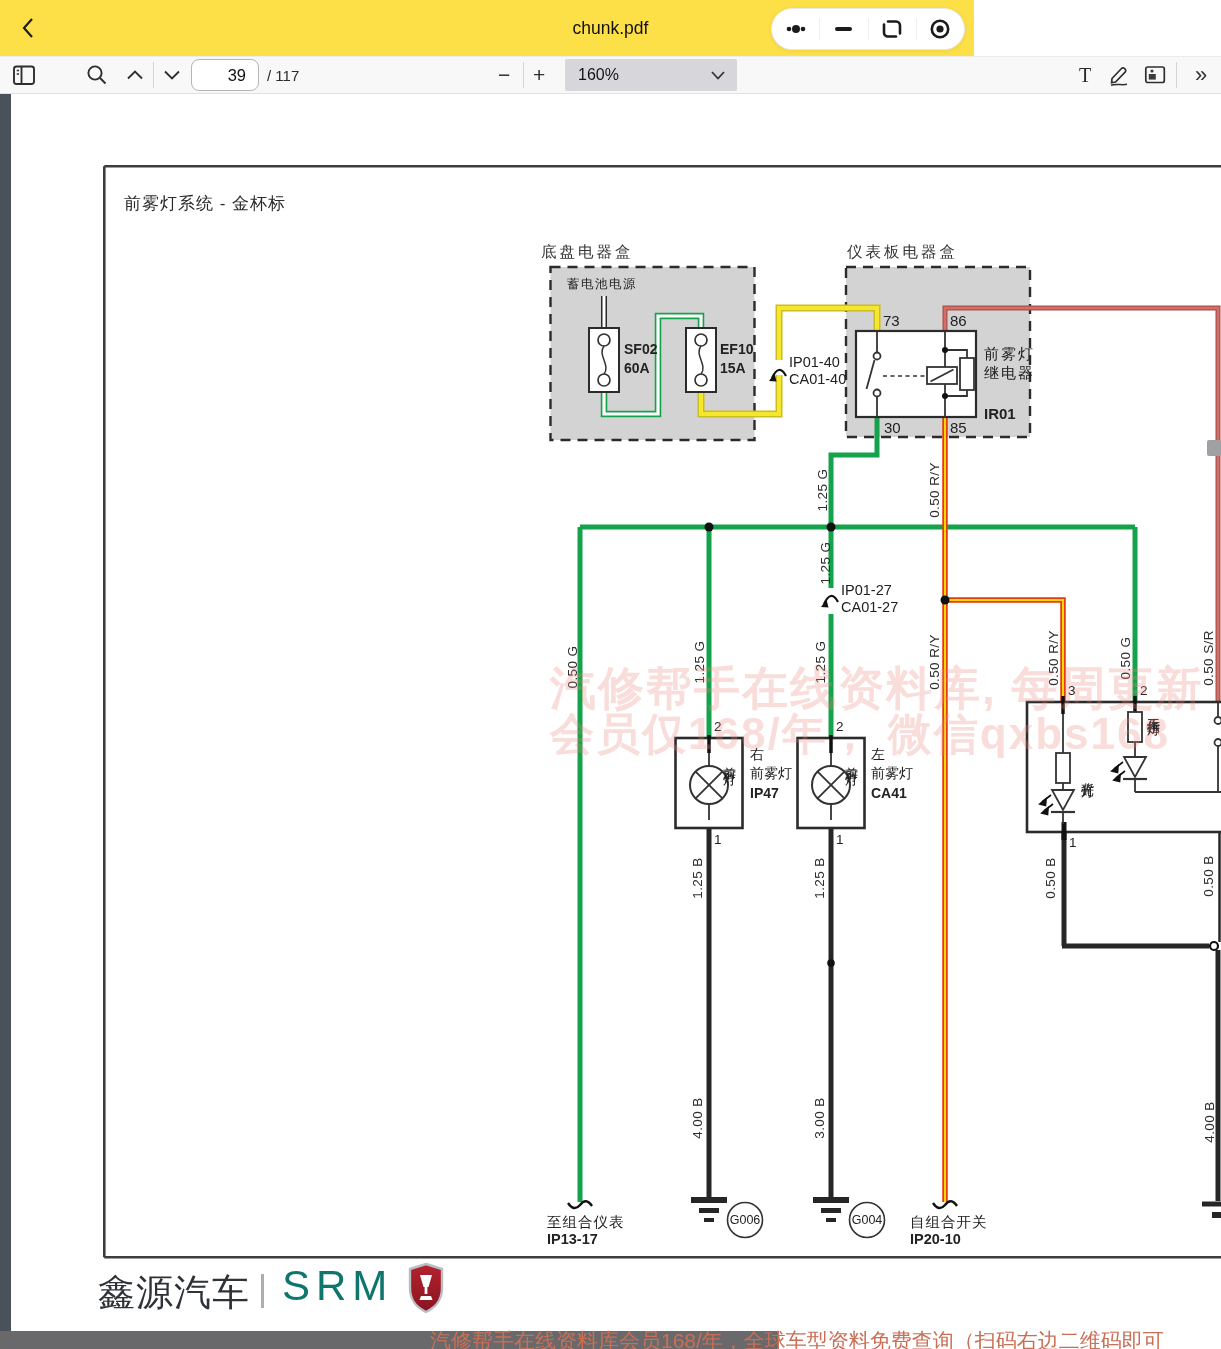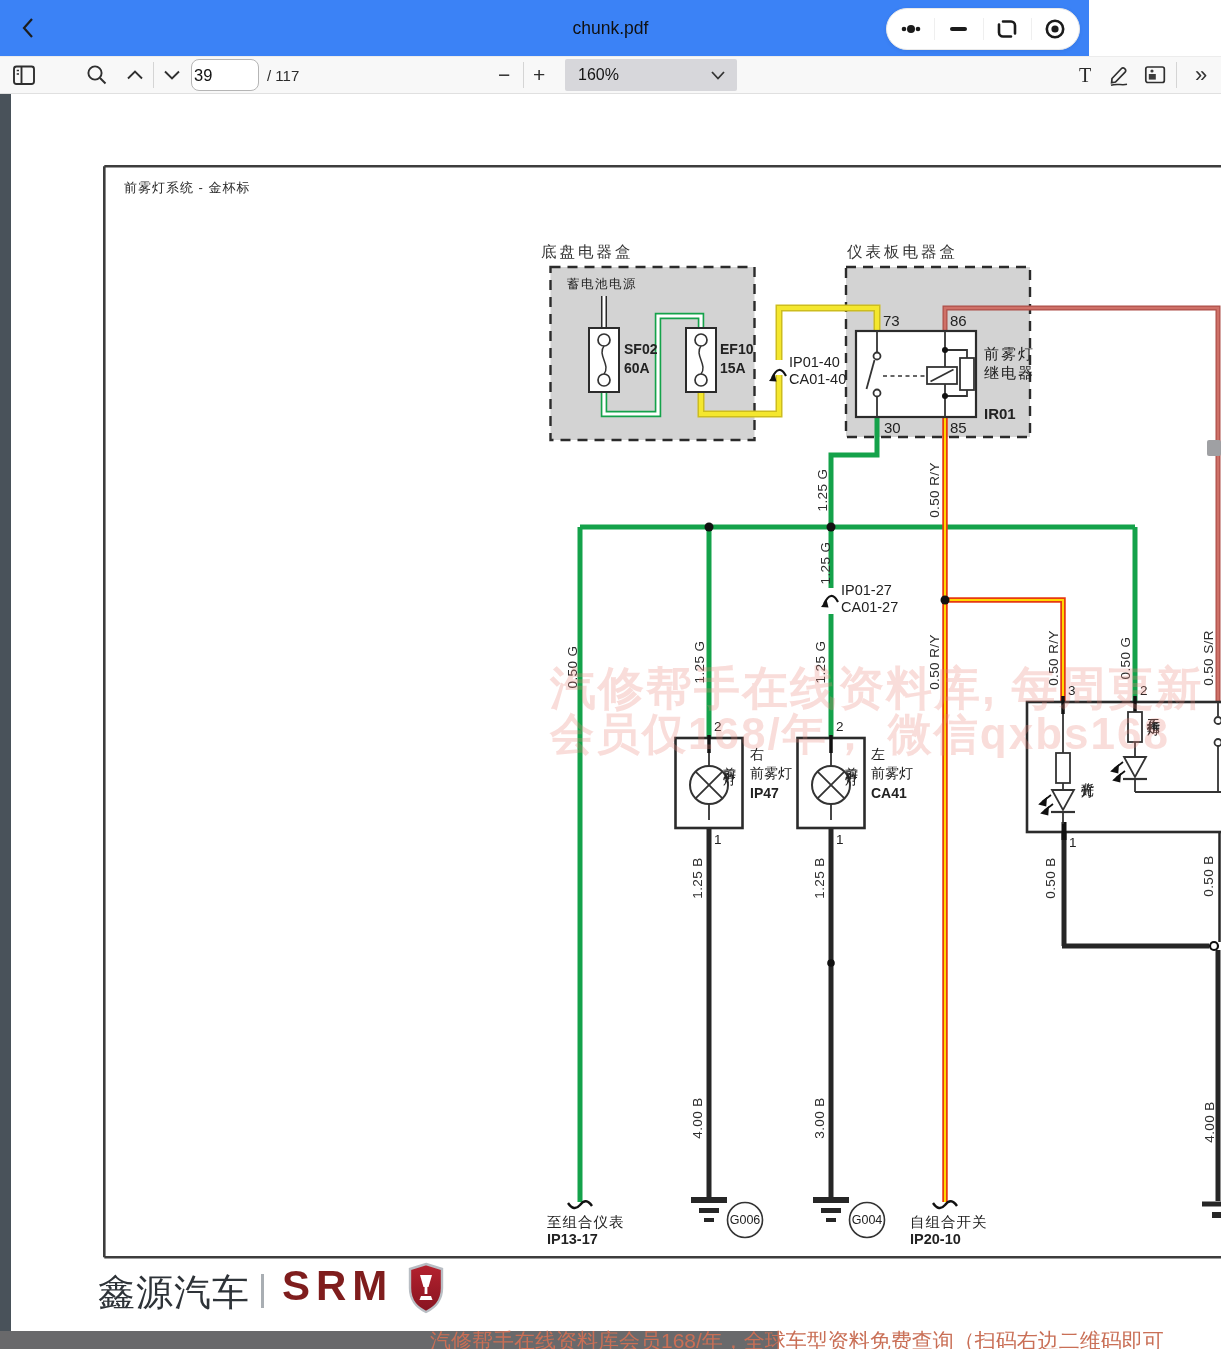--- a/index.html
+++ b/index.html
@@ -1,31 +1,31 @@
 <!DOCTYPE html>
 <html><head>
 <meta charset="utf-8">
 <style>
   html,body{margin:0;padding:0;background:#fff;}
   #screen{position:relative;width:1221px;height:1349px;overflow:hidden;background:#fff;
           font-family:"Liberation Sans", sans-serif;color:#222;}
   
-  .topbar{position:absolute;left:0;top:0;width:1089px;height:56px;background:#3b82f6;}
+  .topbar{position:absolute;left:0;top:0;width:974px;height:56px;background:#fde047;}
   .doc-title{position:absolute;left:0;top:0;width:1221px;height:56px;display:flex;align-items:center;justify-content:center;
              font-size:17.5px;color:#101010;}
   .backbtn{position:absolute;left:16px;top:14px;width:26px;height:28px;cursor:pointer;}
   .pill{position:absolute;right:9px;top:8px;width:192px;height:40px;background:#fff;border:1px solid #e9e9e9;border-radius:21px;
         box-shadow:0 1px 4px rgba(0,0,0,.07);display:flex;align-items:center;}
   .pill .seg{flex:1;display:flex;align-items:center;justify-content:center;height:100%;}
   .pill .pdiv{width:1px;height:22px;background:#efefef;}
   .toolbar{position:absolute;left:0;top:56px;width:1221px;height:38px;background:#f8f8f8;border-top:1px solid #ececec;border-bottom:1px solid #e0e0e0;box-sizing:border-box;}
   .ticon{position:absolute;top:62px;width:26px;height:26px;display:flex;align-items:center;justify-content:center;}
   .tdiv{position:absolute;top:62px;width:1px;height:26px;background:#d5d5d5;}
   .page-input{position:absolute;left:191px;top:59px;width:68px;height:32px;box-sizing:border-box;border:1.5px solid #b5b5b5;border-radius:8px;
-              background:#fff;font-size:16.5px;text-align:left;padding-right:12px;font-family:"Liberation Sans",sans-serif;color:#111;}
+              background:#fff;font-size:16.5px;text-align:right;padding-right:12px;font-family:"Liberation Sans",sans-serif;color:#111;}
   .page-total{position:absolute;left:267px;top:56px;height:38px;display:flex;align-items:center;font-size:15px;color:#2b2b2b;}
   .pm{position:absolute;top:56px;height:38px;display:flex;align-items:center;font-size:21px;color:#2f2f2f;cursor:pointer;}
   .zoom-select{position:absolute;left:565px;top:59px;width:172px;height:32px;background:#d7d7db;border-radius:2px;display:flex;
                align-items:center;font-size:16px;color:#141414;cursor:pointer;}
   .zoom-select .zlabel{padding-left:13px;flex:1;}
   .zoom-select svg{margin-right:12px;}
   .t-text{font-family:"Liberation Serif",serif;font-size:20px;color:#2b2b2b;}
   .more-glyph{font-size:22px;color:#333;}
   
   .left-strip{position:absolute;left:0;top:94px;width:11px;height:1237px;background:#49525a;}
@@ -35,21 +35,21 @@
   .lab{position:absolute;white-space:nowrap;color:#222;}
   .wl{position:absolute;white-space:nowrap;font-size:13.5px;color:#2e2e2e;letter-spacing:.4px;
       transform:translate(-50%,-50%) rotate(-90deg);}
   .vt{position:absolute;writing-mode:vertical-rl;text-orientation:upright;font-size:13px;line-height:14px;color:#222;letter-spacing:3px;white-space:nowrap;}
   .gc{position:absolute;transform:translate(-50%,-50%);font-size:12.5px;color:#222;}
   .wm1{position:absolute;left:550px;top:658px;font-size:46px;letter-spacing:2px;color:rgba(232,134,122,.28);white-space:nowrap;font-weight:600;text-align:right;}
   .wm2{position:absolute;left:550px;top:705px;font-size:44px;letter-spacing:2px;color:rgba(232,134,122,.28);white-space:nowrap;font-weight:600;}
   .wmb{position:absolute;left:430px;top:1327px;font-size:21px;color:#c96f56;white-space:nowrap;}
   .brand-cn{position:absolute;left:98px;top:1268px;font-size:37px;font-weight:400;color:#2e3338;letter-spacing:1px;}
   .brand-div{position:absolute;left:261px;top:1274px;width:2.5px;height:34px;background:#a9aeb3;}
-  .brand-en{position:absolute;left:282px;top:1262px;font-size:42px;font-weight:700;color:#7f1d1d;letter-spacing:6px;}
+  .brand-en{position:absolute;left:282px;top:1262px;font-size:42px;font-weight:400;color:#0f766e;letter-spacing:6px;}
   svg{display:block;}
 </style>
 </head>
 <body>
 
 <div id="screen">
 
   <svg width="1221" height="1349" viewBox="0 0 1221 1349" style="position:absolute;left:0;top:0">
 
     <g stroke="#3d3d3d" stroke-width="2.6" fill="none">
@@ -226,21 +226,21 @@
       <path d="M824 604 Q831 589 838 602" fill="none" stroke="#111" stroke-width="2.2"></path>
       <path d="M821 607 L826.5 599.5 L828.5 607.5 Z" fill="#111"></path>
     </g>
 
     <g fill="none" stroke="#111" stroke-width="2.4">
       <path d="M568 1203 q6 9 12 2 q6 -8 12 1"></path>
       <path d="M933 1203 q6 9 12 2 q6 -8 12 1"></path>
     </g>
   </svg>
 
-  <div class="lab" style="left:124px;top:179px;font-size:13px;letter-spacing:1px;color:#2a2a2a">前雾灯系统 - 金杯标</div>
+  <div class="lab" style="left:124px;top:192px;font-size:17px;letter-spacing:1px;color:#2a2a2a">前雾灯系统 - 金杯标</div>
 
   <div class="lab" style="left:541px;top:242px;font-size:15.5px;letter-spacing:3px;color:#333">底盘电器盒</div>
   <div class="lab" style="left:567px;top:276px;font-size:12.5px;letter-spacing:1.5px">蓄电池电源</div>
   <div class="lab" style="left:624px;top:341px;font-size:14px;font-weight:600">SF02</div>
   <div class="lab" style="left:624px;top:360px;font-size:14px;font-weight:600">60A</div>
   <div class="lab" style="left:720px;top:341px;font-size:14px;font-weight:600">EF10</div>
   <div class="lab" style="left:720px;top:360px;font-size:14px;font-weight:600">15A</div>
 
   <div class="lab" style="left:789px;top:354px;font-size:14.5px">IP01-40</div>
   <div class="lab" style="left:789px;top:371px;font-size:14.5px">CA01-40</div>

